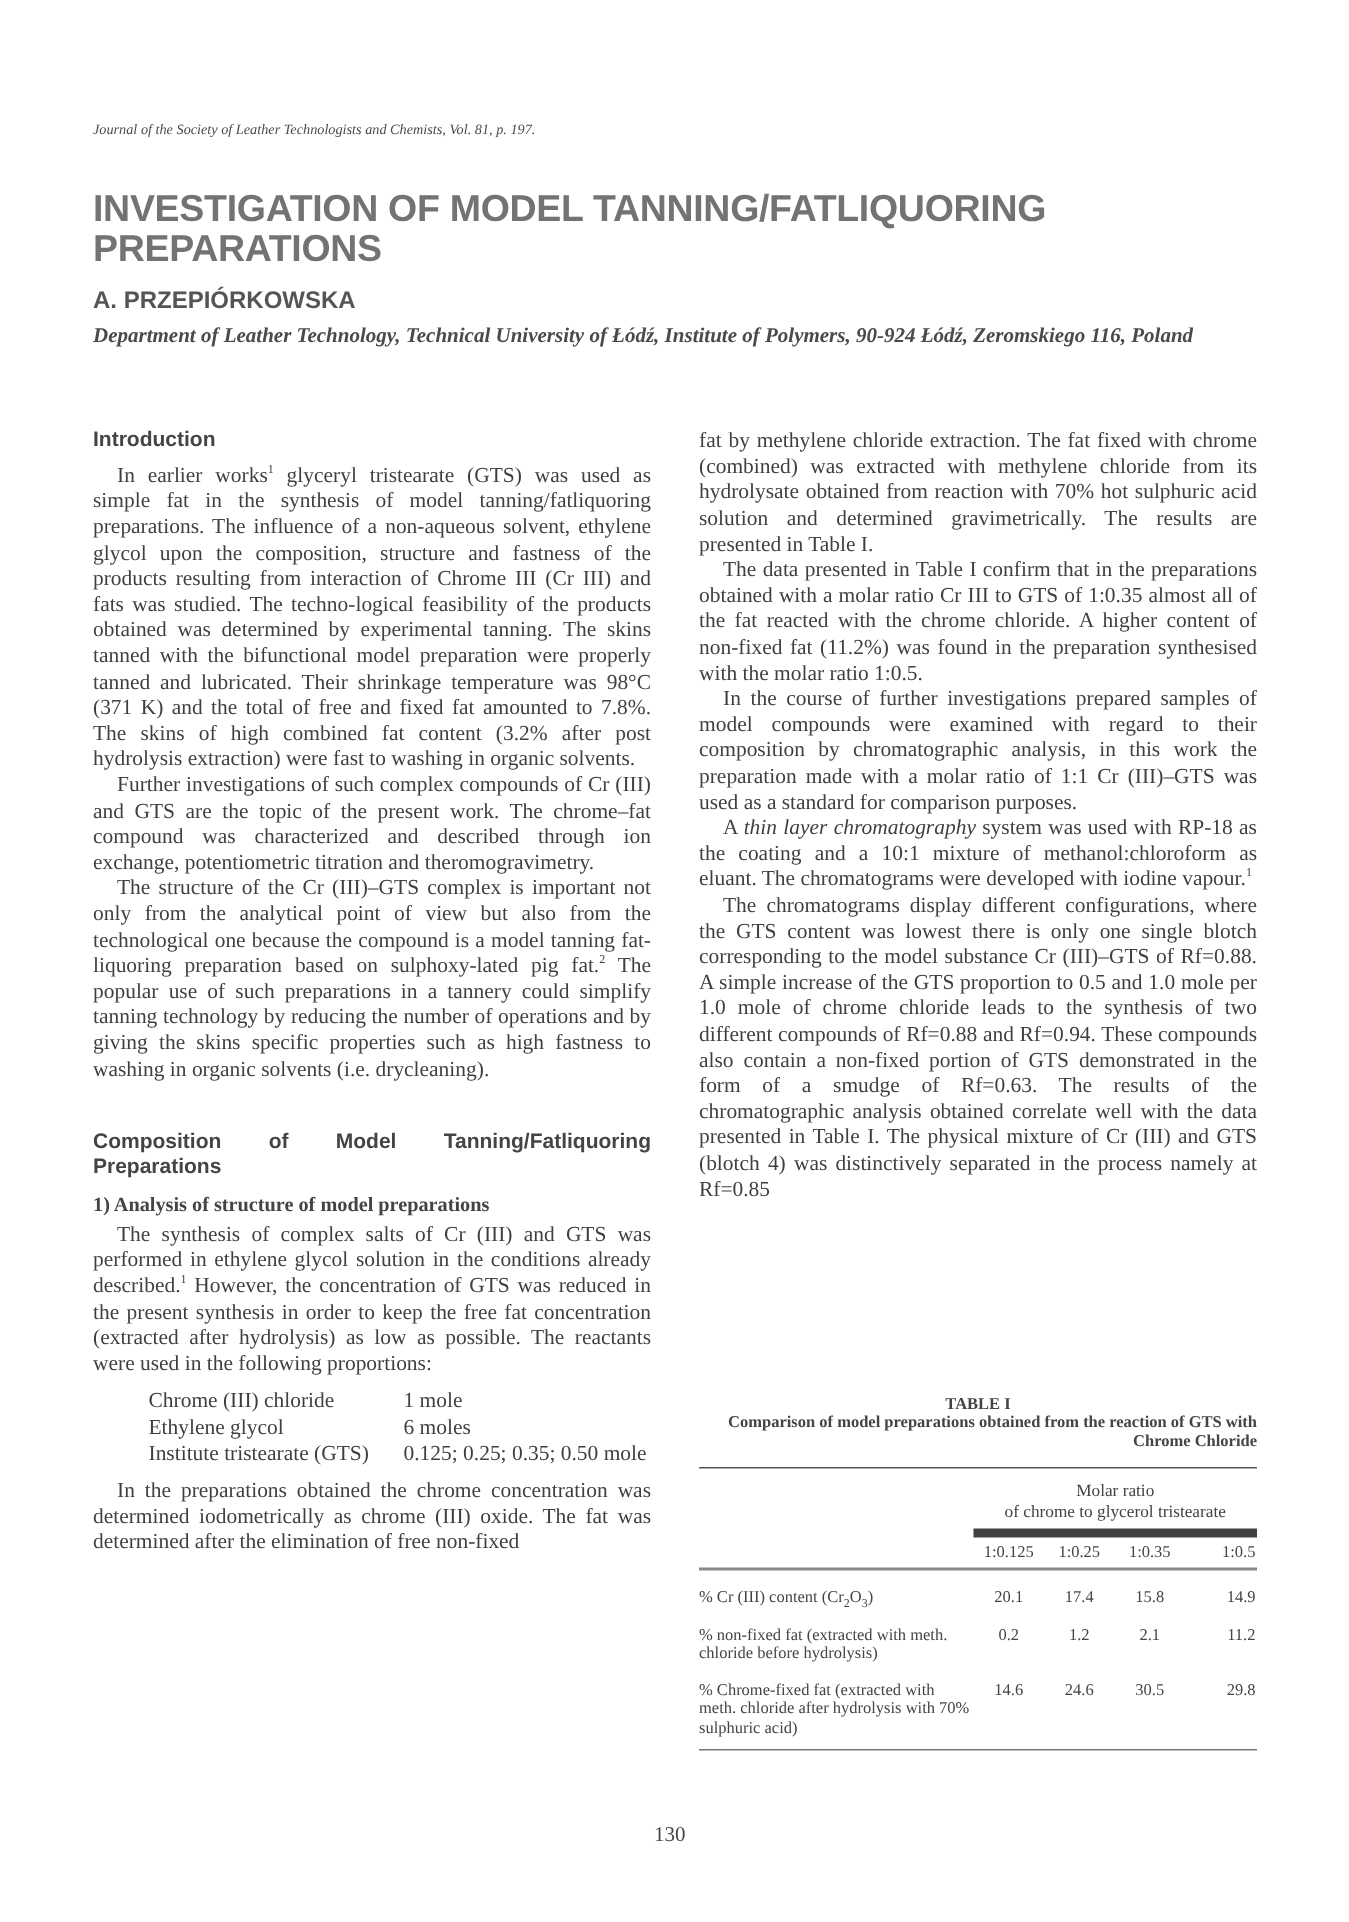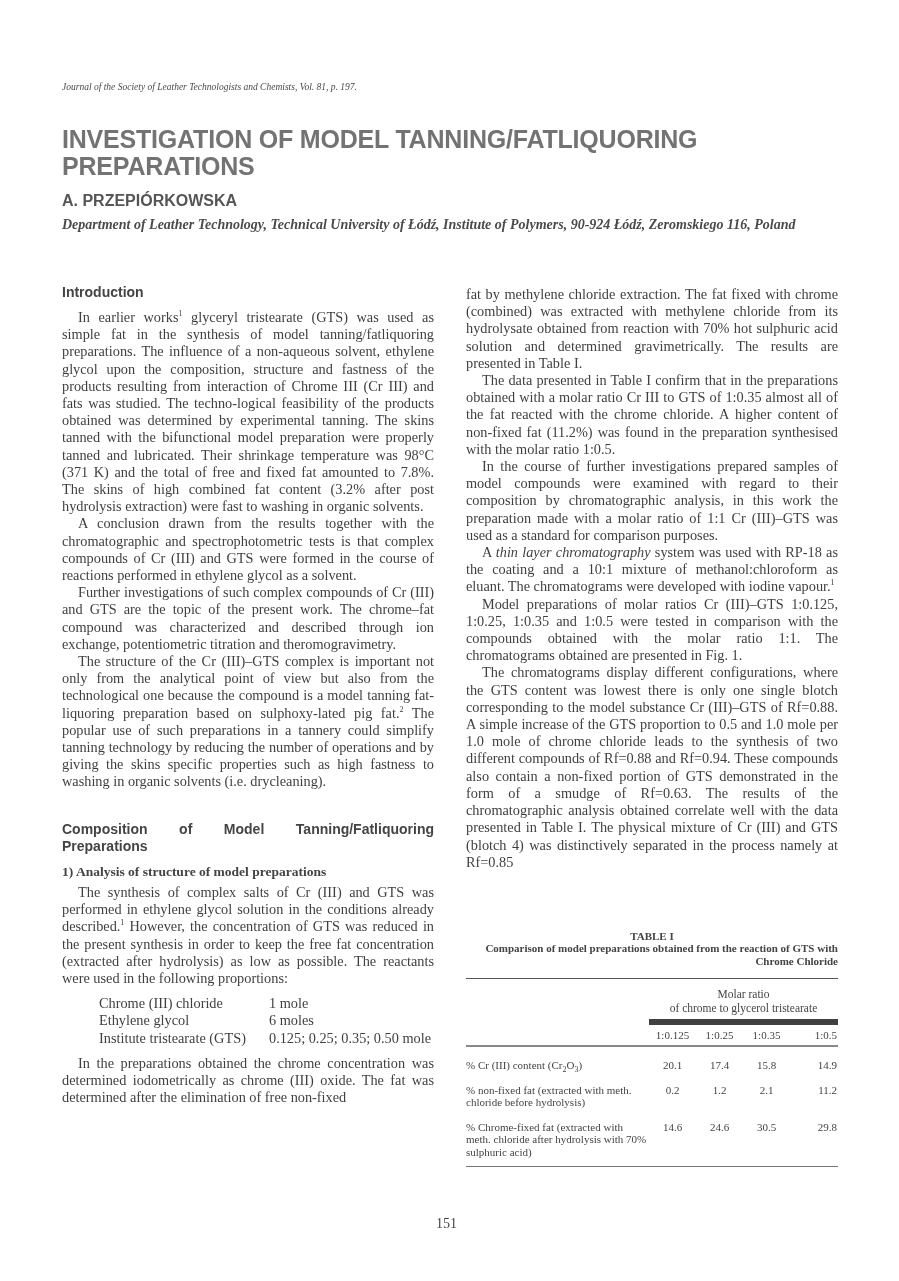--- a/index.html
+++ b/index.html
@@ -47,21 +47,20 @@
 <body>
 
 <div class="running-head serif">Journal of the Society of Leather Technologists and Chemists, Vol. 81, p. 197.</div>
 <div class="title sans">INVESTIGATION OF MODEL TANNING/FATLIQUORING PREPARATIONS</div>
 <div class="author sans">A. PRZEPIÓRKOWSKA</div>
 <div class="affil serif">Department of Leather Technology, Technical University of Łódź, Institute of Polymers, 90-924 Łódź, Zeromskiego 116, Poland</div>
 
 <div class="col col-left serif">
   <h2 class="section sans">Introduction</h2>
   <p><span>In earlier works</span><sup>1</sup><span> glyceryl tristearate (GTS) was used as simple fat in the synthesis of model tanning/fatliquoring preparations. The influence of a non-aqueous solvent, ethylene glycol upon the composition, structure and fastness of the products resulting from interaction of Chrome III (Cr III) and fats was studied. The techno-logical feasibility of the products obtained was determined by experimental tanning. The skins tanned with the bifunctional model preparation were properly tanned and lubricated. Their shrinkage temperature was 98°C (371 K) and the total of free and fixed fat amounted to 7.8%. The skins of high combined fat content (3.2% after post hydrolysis extraction) were fast to washing in organic solvents.</span></p>
-  <p>A conclusion drawn from the results together with the chromatographic and spectrophotometric tests is that complex compounds of Cr (III) and GTS were formed in the course of reactions performed in ethylene glycol as a solvent.</p>
   <p>Further investigations of such complex compounds of Cr (III) and GTS are the topic of the present work. The chrome–fat compound was characterized and described through ion exchange, potentiometric titration and theromogravimetry.</p>
   <p><span>The structure of the Cr (III)–GTS complex is important not only from the analytical point of view but also from the technological one because the compound is a model tanning fat-liquoring preparation based on sulphoxy-lated pig fat.</span><sup>2</sup><span> The popular use of such preparations in a tannery could simplify tanning technology by reducing the number of operations and by giving the skins specific properties such as high fastness to washing in organic solvents (i.e. drycleaning).</span></p>
 
   <h2 class="section sans gap">Composition of Model Tanning/Fatliquoring Preparations</h2>
   <h3 class="sub">1)  Analysis of structure of model preparations</h3>
   <p><span>The synthesis of complex salts of Cr (III) and GTS was performed in ethylene glycol solution in the conditions already described.</span><sup>1</sup><span> However, the concentration of GTS was reduced in the present synthesis in order to keep the free fat concentration (extracted after hydrolysis) as low as possible. The reactants were used in the following proportions:</span></p>
   <div class="reactants">
     <div class="row">
         <span class="k">Chrome (III) chloride</span>
         <span>1 mole</span>
@@ -76,21 +75,20 @@
       </div>
   </div>
   <p>In the preparations obtained the chrome concentration was determined iodometrically as chrome (III) oxide. The fat was determined after the elimination of free non-fixed</p>
 </div>
 
 <div class="col col-right serif">
   <p class="noind">fat by methylene chloride extraction. The fat fixed with chrome (combined) was extracted with methylene chloride from its hydrolysate obtained from reaction with 70% hot sulphuric acid solution and determined gravimetrically. The results are presented in Table I.</p>
   <p>The data presented in Table I confirm that in the preparations obtained with a molar ratio Cr III to GTS of 1:0.35 almost all of the fat reacted with the chrome chloride. A higher content of non-fixed fat (11.2%) was found in the preparation synthesised with the molar ratio 1:0.5.</p>
   <p>In the course of further investigations prepared samples of model compounds were examined with regard to their composition by chromatographic analysis, in this work the preparation made with a molar ratio of 1:1 Cr (III)–GTS was used as a standard for comparison purposes.</p>
   <p><span>A </span><em>thin layer chromatography</em><span> system was used with RP-18 as the coating and a 10:1 mixture of methanol:chloroform as eluant. The chromatograms were developed with iodine vapour.</span><sup>1</sup></p>
-  <p>Model preparations of molar ratios Cr (III)–GTS 1:0.125, 1:0.25, 1:0.35 and 1:0.5 were tested in comparison with the compounds obtained with the molar ratio 1:1. The chromatograms obtained are presented in Fig. 1.</p>
   <p>The chromatograms display different configurations, where the GTS content was lowest there is only one single blotch corresponding to the model substance Cr (III)–GTS of Rf=0.88. A simple increase of the GTS proportion to 0.5 and 1.0 mole per 1.0 mole of chrome chloride leads to the synthesis of two different compounds of Rf=0.88 and Rf=0.94. These compounds also contain a non-fixed portion of GTS demonstrated in the form of a smudge of Rf=0.63. The results of the chromatographic analysis obtained correlate well with the data presented in Table I. The physical mixture of Cr (III) and GTS (blotch 4) was distinctively separated in the process namely at Rf=0.85</p>
 </div>
 
 <div class="table-wrap">
   <div class="table-label">TABLE I</div>
   <div class="table-caption">Comparison of model preparations obtained from the reaction of GTS with Chrome Chloride</div>
   <div class="rule-top"></div>
   <div class="group-head">
     <div>Molar ratio</div>
     <div>of chrome to glycerol tristearate</div>
@@ -126,13 +124,13 @@
     <div class="vals">
       <span>14.6</span>
       <span>24.6</span>
       <span>30.5</span>
       <span>29.8</span>
     </div>
   </div>
   <div class="rule-bot"></div>
 </div>
 
-<div class="page-num serif">151</div>
+<div class="page-num serif">130</div>
 
 </body></html>

